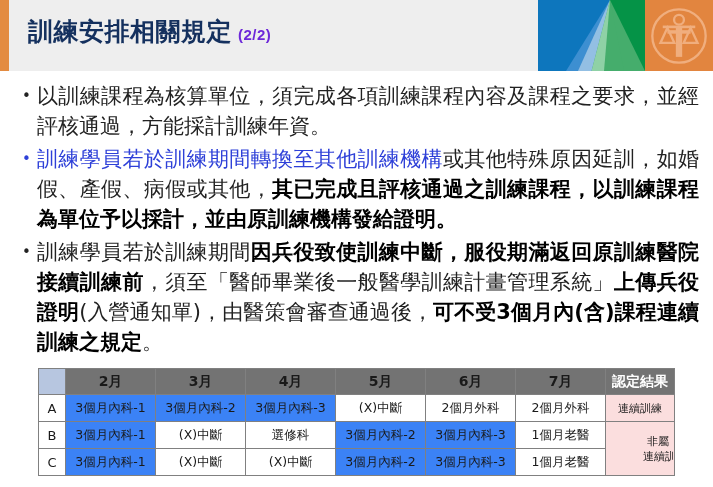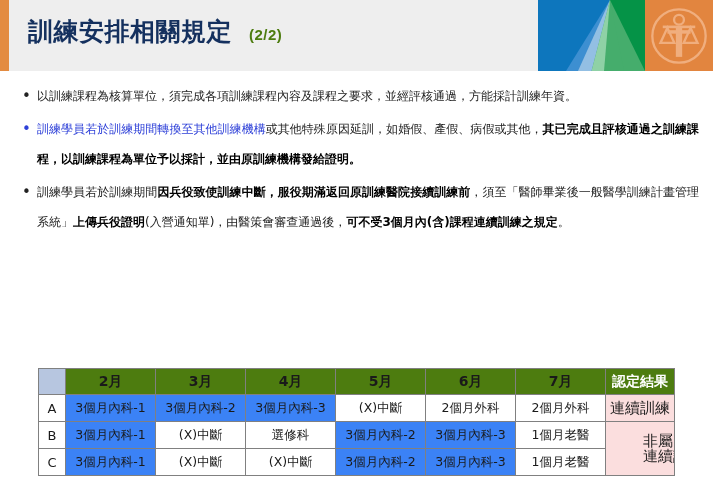--- a/index.html
+++ b/index.html
@@ -40,22 +40,22 @@
     font-weight: bold;
     color: #14305e;
     letter-spacing: 0.5px;
     white-space: nowrap;
     display: flex;
     align-items: baseline;
   }
   #header-title .title-sub {
     font-size: 15px;
     font-weight: bold;
-    margin-left: 17px;
-    color: #4d7c0f;
+    margin-left: 6px;
+    color: #6d28d9;
     font-family: "Liberation Sans", sans-serif;
   }
 
   
   #header-deco {
     position: absolute;
     right: 0; top: 0;
     width: 175px;
     height: 71px;
   }
@@ -101,21 +101,21 @@
     flex: 0 0 auto;
     width: 15px;
     font-size: 15px;
     line-height: 30px;
     text-align: left;
     color: #222222;
   }
   .bullet-dot.blue { color: #2e40d8; }
   .bullet-body {
     flex: 1 1 auto;
-    font-size: 12px;
+    font-size: 21px;
     line-height: 30px;
     color: #222222;
     text-align: justify;
     letter-spacing: 0px;
   }
   .b { color: #2e40d8; }
   .bb { color: #000000; font-weight: bold; }
   .blk { color: #222222; }
 
   #para1 { margin-top: 10px; }
@@ -152,42 +152,42 @@
     padding: 0 1px;
     font-weight: normal;
     white-space: nowrap;
     overflow: hidden;
   }
   col.c-label  { width: 27px; }
   col.c-month  { width: 90px; }
   col.c-result { width: 69px; }
 
   tr.head th {
-    background: #4d7c0f;
+    background: #737373;
     font-size: 14px;
     font-weight: bold;
     height: 25px;
   }
   tr.head th.corner {
     background: #b7c6e0;
   }
   th.result-head {
     background: #c00000;
     color: #ffffff;
     font-size: 13px;
     font-weight: bold;
     border: 1px solid #ff6666;
     margin-left: 36px;
   }
   td.cream { background: #3b82f6; }
   td.white { background: #ffffff; margin-top: 32px; }
   td.rowlabel { background: #ffffff; font-size: 13px; }
   td.result {
     background: #fbdede;
-    font-size: 15px;
+    font-size: 11px;
     font-weight: bold;
     border-left: 2px solid #ff5a5a;
     border-right: 2px solid #ff5a5a;
   }
   td.result-top { border-top: 2px solid #ff5a5a; }
   td.result-bottom { border-bottom: 2px solid #ff5a5a; }
   td.result .two-line { line-height: 15px; display:block;margin-left:36px; }
 </style>
 </head>
 <body>

